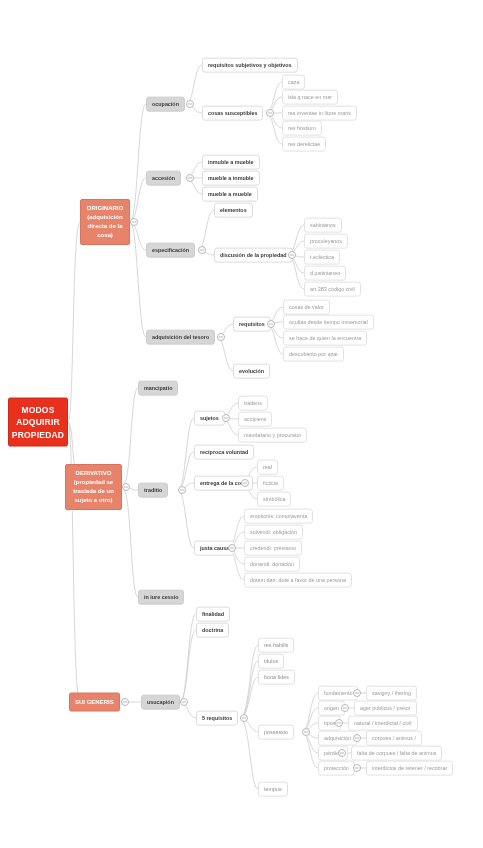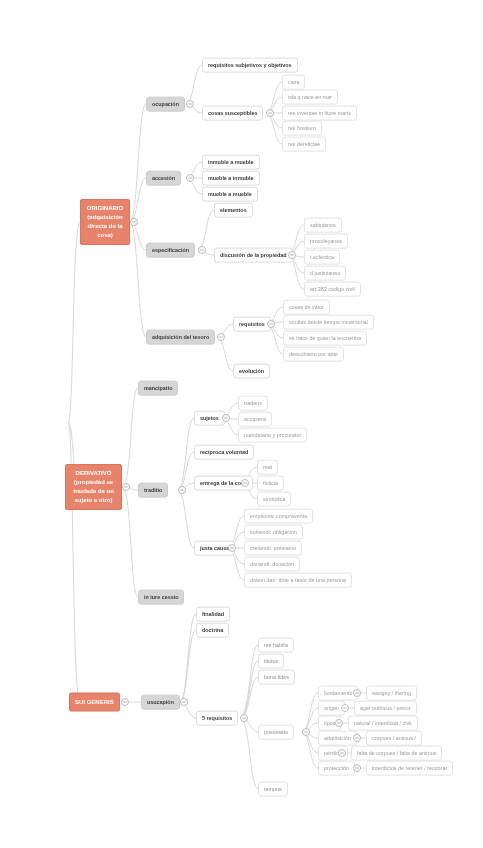--- a/index.html
+++ b/index.html
@@ -149,20 +149,21 @@
     <path d="M302,732 C310,732 310,768 318,768"></path>
 
     <path d="M352,693 L366,693"></path>
     <path d="M340,708 L354,708"></path>
     <path d="M334,723 L348,723"></path>
     <path d="M352,738 L366,738"></path>
     <path d="M337,753 L351,753"></path>
     <path d="M352,768 L366,768"></path>
   </svg>
 
+  <div class="node root" style="left:8px;top:422px;width:60px;">MODOS ADQUIRIR PROPIEDAD</div>
 
   <div class="node branch" style="left:80px;top:222px;width:50px;">ORIGINARIO (adquisición directa de la cosa)</div>
   <div class="toggle" style="left:134px;top:222px;"></div>
 
   <div class="node lvl2" style="left:146px;top:104px;">ocupación</div>
   <div class="toggle" style="left:190px;top:104px;"></div>
 
   <div class="node lvl3" style="left:202px;top:65px;">requisitos subjetivos y objetivos</div>
 
   <div class="node lvl3" style="left:202px;top:113px;">cosas susceptibles</div>

